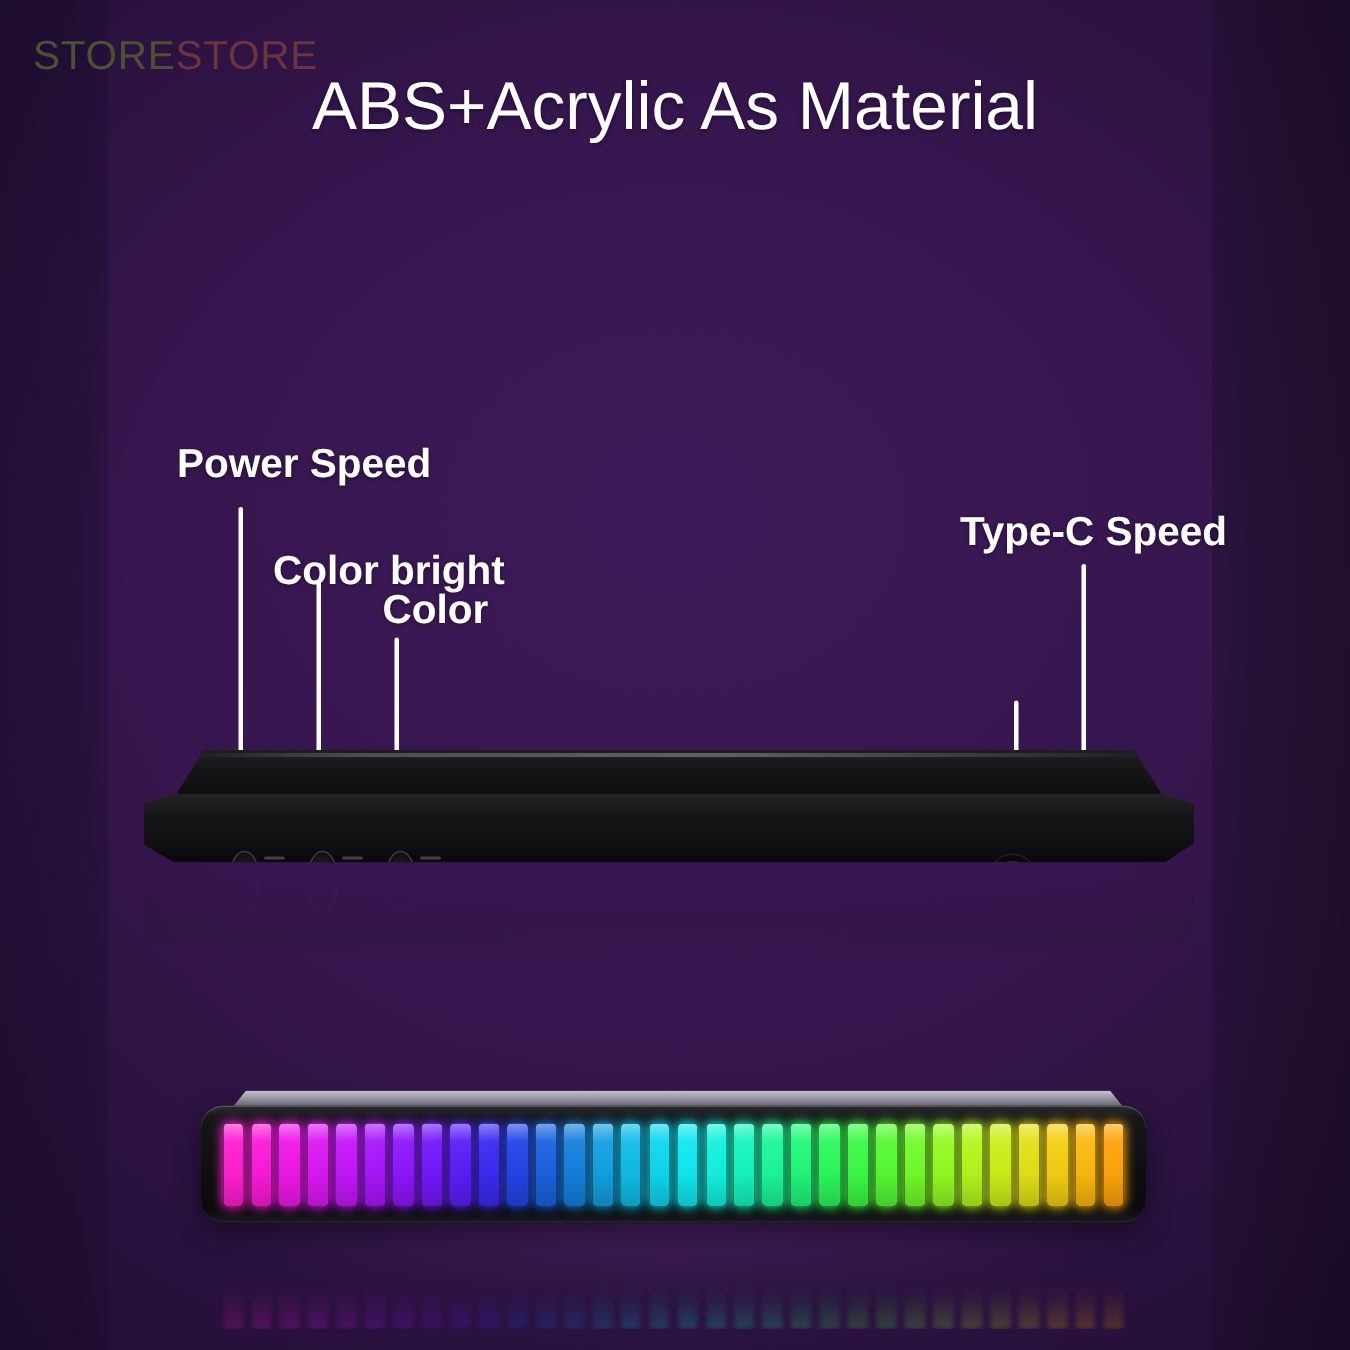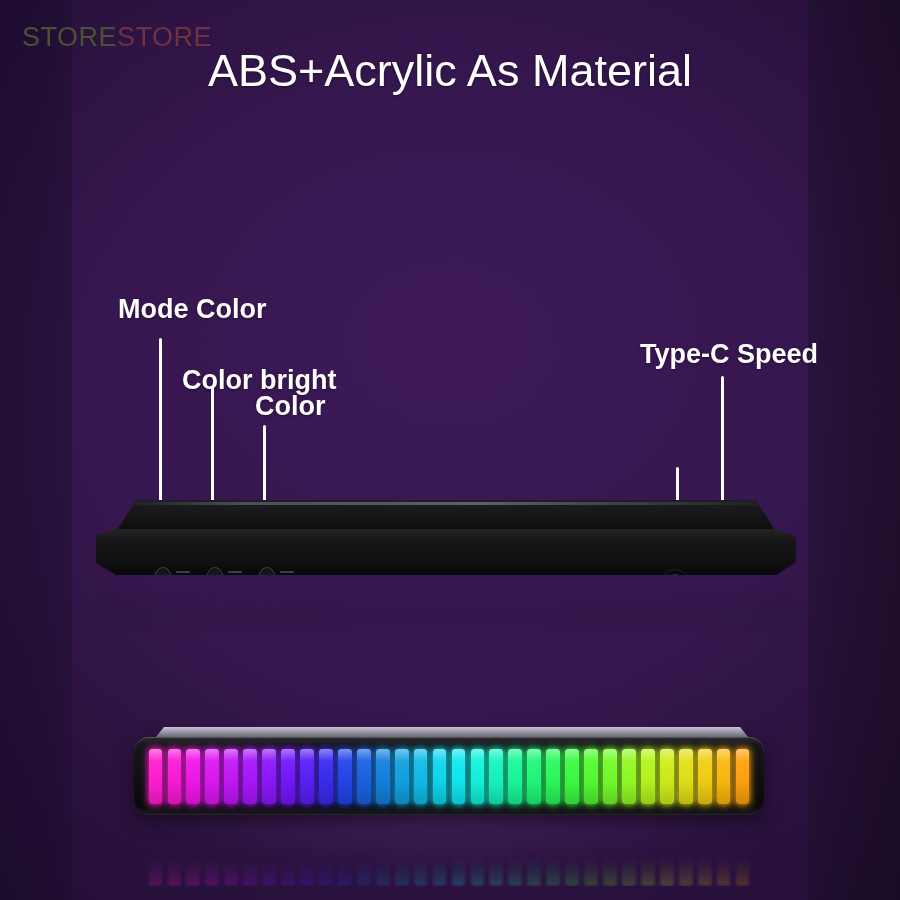--- a/index.html
+++ b/index.html
@@ -368,21 +368,21 @@
   <div class="bg-vignette"></div>
 
   <div class="logo">
     <span class="mihan">STORE</span><span class="store">STORE</span>
   </div>
 
   <div class="headline">
     <span class="light">ABS+Acrylic As </span><span class="bold">Material</span>
   </div>
 
-  <div class="callout lbl-mode">Mode Color</div>
+  <div class="callout lbl-mode">Power Speed</div>
   <div class="callout lbl-color">Color bright</div>
   <div class="callout lbl-power">Color</div>
   <div class="callout lbl-typec">Type-C Speed</div>
 
   <div class="leader ld-mode"></div>
   <div class="leader ld-color"></div>
   <div class="leader ld-power"></div>
   <div class="leader ld-pickup"></div>
   <div class="leader ld-typec"></div>
   <div class="tick-mark"></div>

